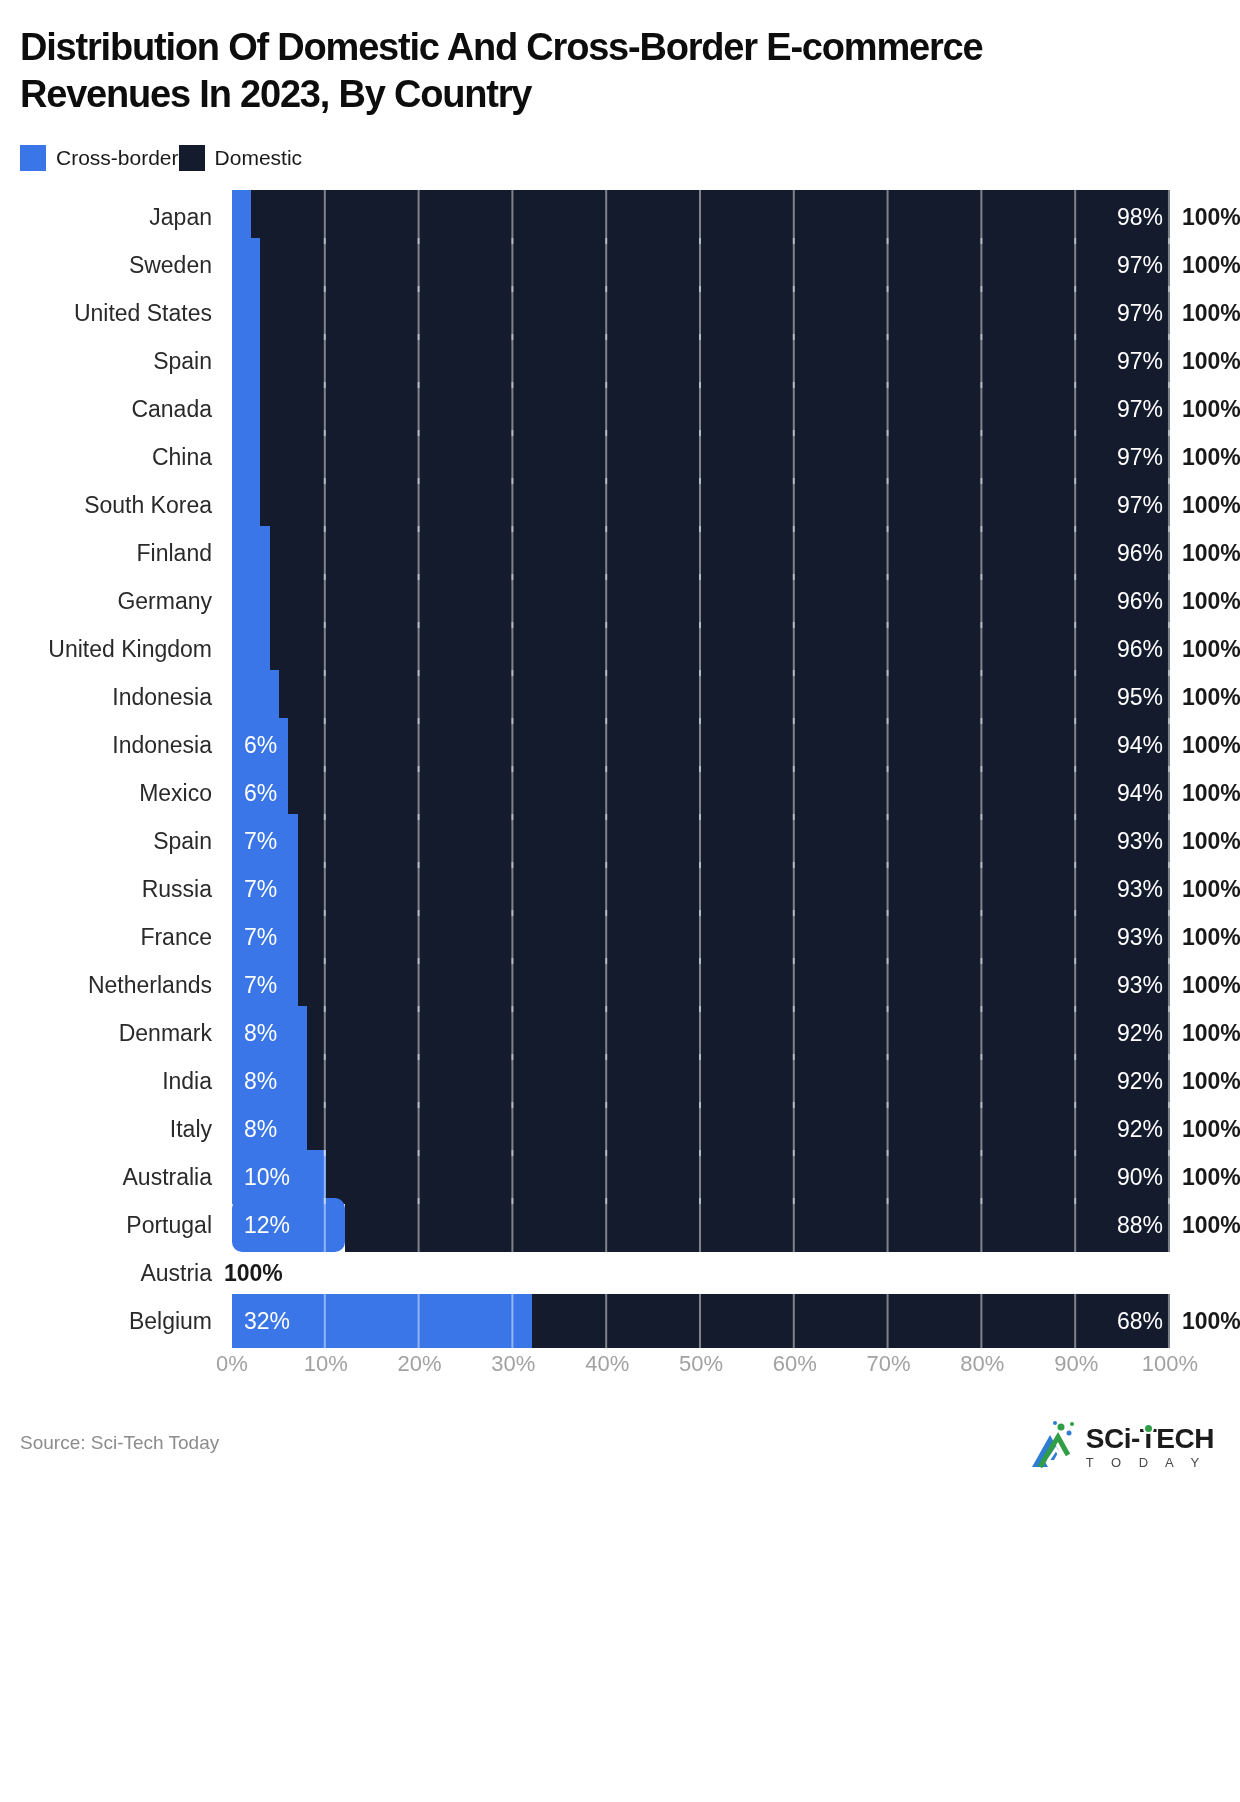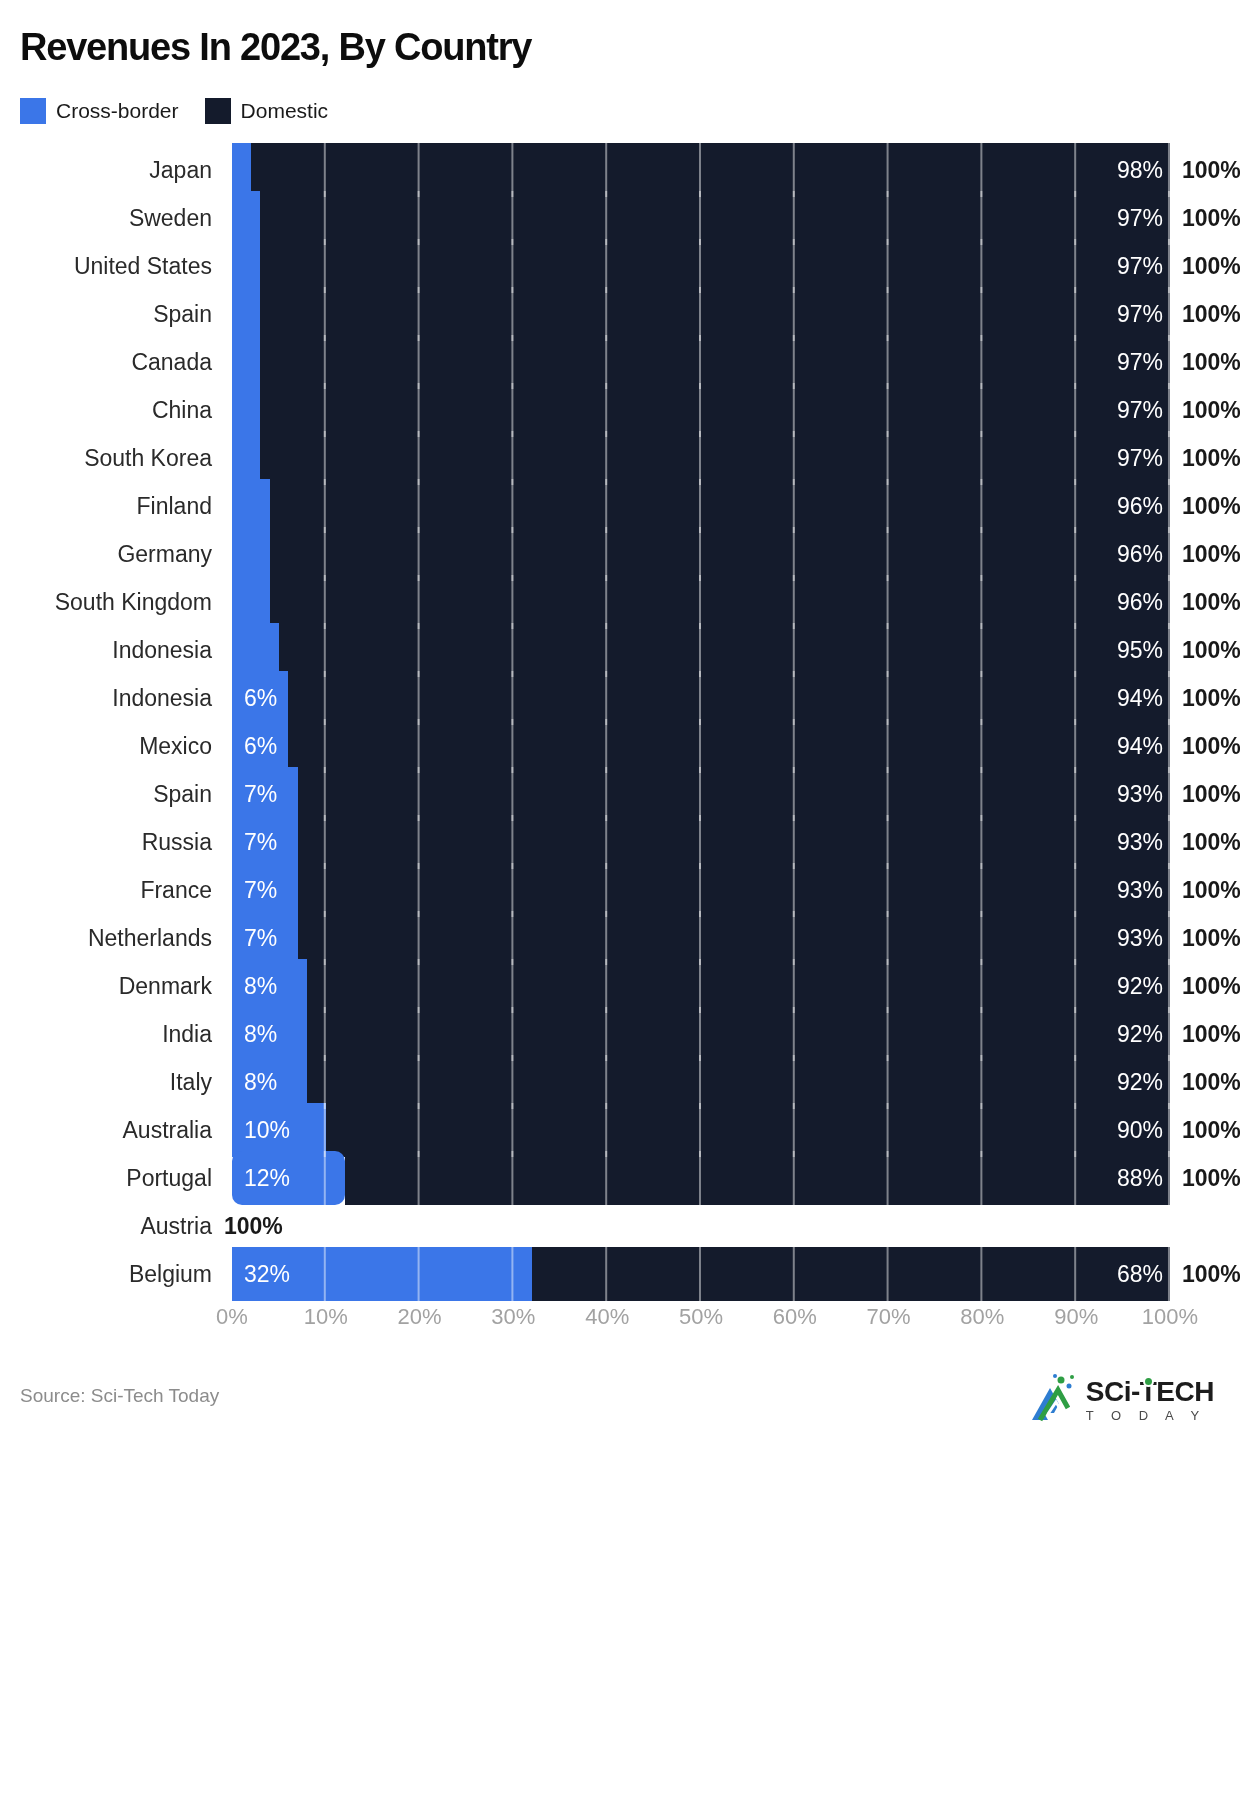--- a/index.html
+++ b/index.html
@@ -4,21 +4,21 @@
 <style>
   * { margin:0; padding:0; box-sizing:border-box; }
   html,body { width:1240px; height:1802px; background:#ffffff; overflow:hidden;
               font-family:"Liberation Sans", sans-serif; }
   .page { width:1240px; height:1802px; padding:24px 20px 0 20px; position:relative; }
 
   
   .title { color:#0d0d0d; font-weight:700; font-size:38px; line-height:47px; letter-spacing:-1.2px; }
 
   
-  .legend { display:flex; gap:26px; margin-top:26px; height:27px; }
+  .legend { display:flex; margin-top:26px; height:27px; }
   .legend-item { display:flex; align-items:center; gap:10px; }
   .legend-swatch { width:26px; height:26px; display:inline-block; }
   .legend-label { font-size:21px; color:#1a1a1a; }
 
   
   .chart { margin-top:26px; }
   .row { display:flex; align-items:center; height:40px; margin-bottom:8px; }
   .country { width:192px; text-align:right; font-size:23px; color:#2a2a2a; flex:0 0 192px; }
   .bar { width:938px; flex:0 0 938px; height:54px; margin-left:20px; position:relative; display:flex; }
   .seg { height:100%; position:relative; }
@@ -47,20 +47,21 @@
   .logo-dot { position:absolute; left:57px; top:-2px; width:11px; height:11px; border-radius:50%;
               background:#2f9e44; border:2px solid #ffffff; }
   .logo-sub { font-size:13px; color:#4a4a4a; letter-spacing:7px; margin-top:3px; }
 </style>
 </head>
 <body>
 
 <div class="page">
 
   <div class="title">
+    <div>Distribution Of Domestic And Cross-Border E-commerce</div>
     <div>Revenues In 2023, By Country</div>
   </div>
 
   <div class="legend" id="legend">
       <div class="legend-item">
         <span class="legend-swatch" style="background: rgb(59, 118, 232);"></span>
         <span class="legend-label">Cross-border</span>
       </div>
       <div class="legend-item">
         <span class="legend-swatch" style="background: rgb(20, 27, 44);"></span>
@@ -189,21 +190,21 @@
       </div>
       <div class="seg dom">
         <span class="seg-label">96%</span>
       </div>
       <div class="gridlines"></div>
     </div>
     <div class="total">100%</div>
   </div>
 
   <div class="row">
-    <div class="country">South Kingdom</div>
+    <div class="country">United Kingdom</div>
     <div class="bar">
       <div class="seg cross" style="width: 4%;">
         
       </div>
       <div class="seg dom">
         <span class="seg-label">96%</span>
       </div>
       <div class="gridlines"></div>
     </div>
     <div class="total">100%</div>

